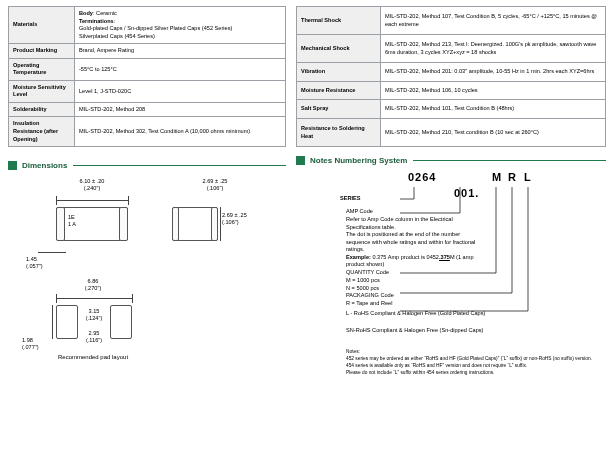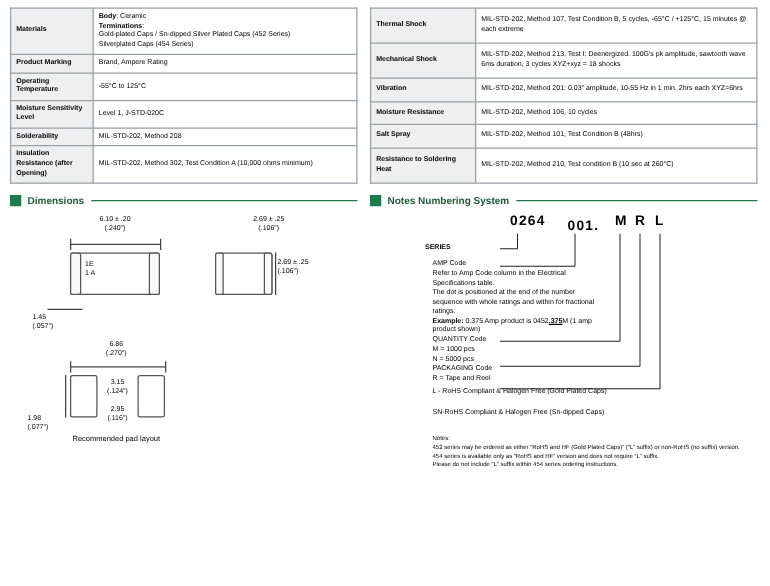--- a/index.html
+++ b/index.html
@@ -32,21 +32,21 @@
   .u { text-decoration:underline; }
 
   
   .section-head {
     display:flex; align-items:center; margin-top:9px; margin-bottom:4px;
   }
   .section-head .bar { width:9px; height:9px; background:#1f7a4d; margin-right:5px; }
   .section-head .title { font-size:8px; font-weight:bold; color:#1a5c3a; }
   .section-head .rule { flex:1; height:1px; background:#1f7a4d; margin-left:6px; }
 
-  .mid-row { display:flex; gap:10px; }
+  .mid-row { display:flex; gap:10px;align-items:flex-end; }
   .col-left { width:278px; position:relative; }
   .col-right { width:310px; position:relative; }
 
   
   .dim-area { position:relative; height:210px; font-size:5.6px; }
   .rect {
     position:absolute; border:1px solid #555; border-radius:2px; background:#fff;
   }
   .dimlabel { position:absolute; text-align:center; white-space:nowrap; font-size:5.6px; line-height:1.25; }
   .arrowline { position:absolute; background:#444; }
@@ -198,21 +198,21 @@
     <div class="col-right">
       <div class="section-head">
         <span class="bar"></span>
         <span class="title">Notes Numbering System</span>
         <span class="rule"></span>
       </div>
 
       <div class="pn-area">
 
         <div class="pn-code" style="left:112px; top:2px;">0264</div>
-        <div class="pn-code" style="left:158px; top:6px;">001.</div>
+        <div class="pn-code" style="left:158px; top:18px;">001.</div>
         <div class="pn-code" style="left:196px; top:2px;">M</div>
         <div class="pn-code" style="left:212px; top:2px;">R</div>
         <div class="pn-code" style="left:228px; top:2px;">L</div>
 
         <svg class="pn-lines" width="310" height="215">
           <line x1="118" y1="18" x2="118" y2="30" stroke="#000" stroke-width="0.7"></line>
           <line x1="118" y1="30" x2="104" y2="30" stroke="#000" stroke-width="0.7"></line>
           <line x1="164" y1="18" x2="164" y2="44" stroke="#000" stroke-width="0.7"></line>
           <line x1="164" y1="44" x2="104" y2="44" stroke="#000" stroke-width="0.7"></line>
           <line x1="200" y1="18" x2="200" y2="104" stroke="#000" stroke-width="0.7"></line>

